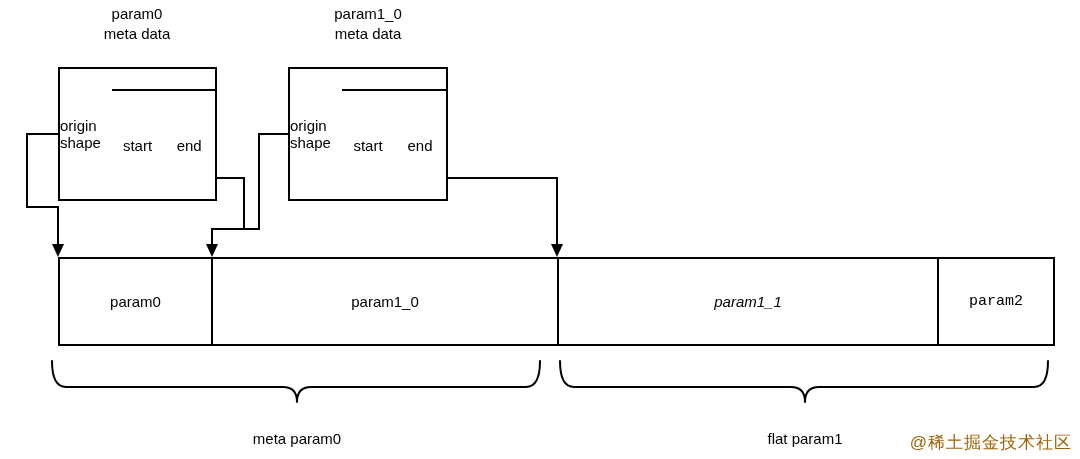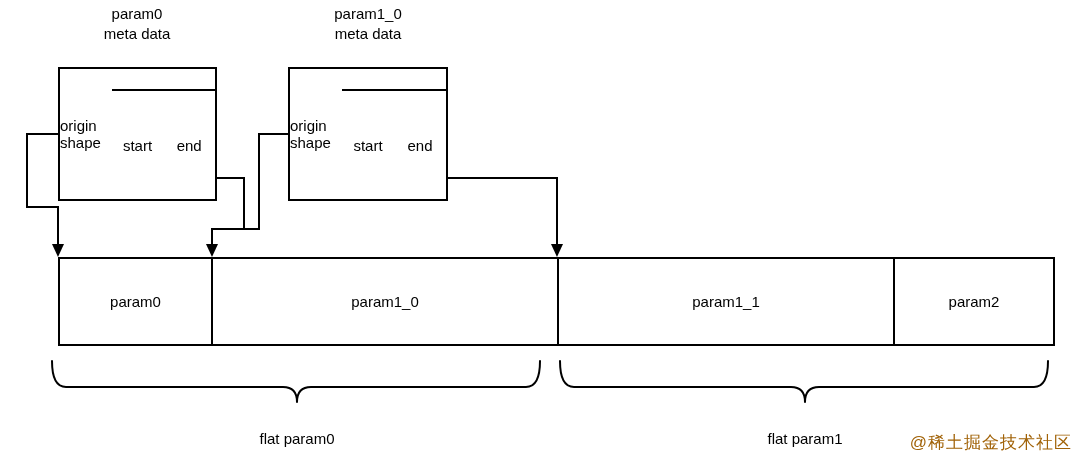--- a/index.html
+++ b/index.html
@@ -28,22 +28,22 @@
     position:absolute;left:58px;top:257px;width:997px;height:89px;
     border:2px solid #000000;background:#ffffff;display:flex;box-sizing:border-box;
   }
   .segment{
     display:flex;align-items:center;justify-content:center;
     font-size:15px;box-sizing:border-box;
   }
   .segment + .segment{border-left:2px solid #000000;}
   .seg-0{width:151px;}
   .seg-1{width:346px;}
-  .seg-2{width:336px;}
-  .seg-3{flex:1;}
+  .seg-2{width:380px;font-style:italic;}
+  .seg-3{flex:1;font-family:Liberation Mono, monospace;}
   .brace-label{
     position:absolute;top:430px;width:220px;text-align:center;font-size:15px;
   }
   .watermark{
     position:absolute;right:8px;top:431px;font-size:17px;color:#a16207;
     letter-spacing:1px;
   }
 </style>
 </head>
 <body>
@@ -85,18 +85,18 @@
     <div class="meta-row">end</div>
   </div>
 
   <div class="flat-bar">
     <div class="segment seg-0">param0</div>
     <div class="segment seg-1">param1_0</div>
     <div class="segment seg-2">param1_1</div>
     <div class="segment seg-3">param2</div>
   </div>
 
-  <div class="brace-label" style="left:187px;">flat param0</div>
+  <div class="brace-label" style="left:187px;">meta param0</div>
   <div class="brace-label" style="left:695px;">flat param1</div>
 
   <div class="watermark">@稀土掘金技术社区</div>
 
 </div>
 
 </body></html>

